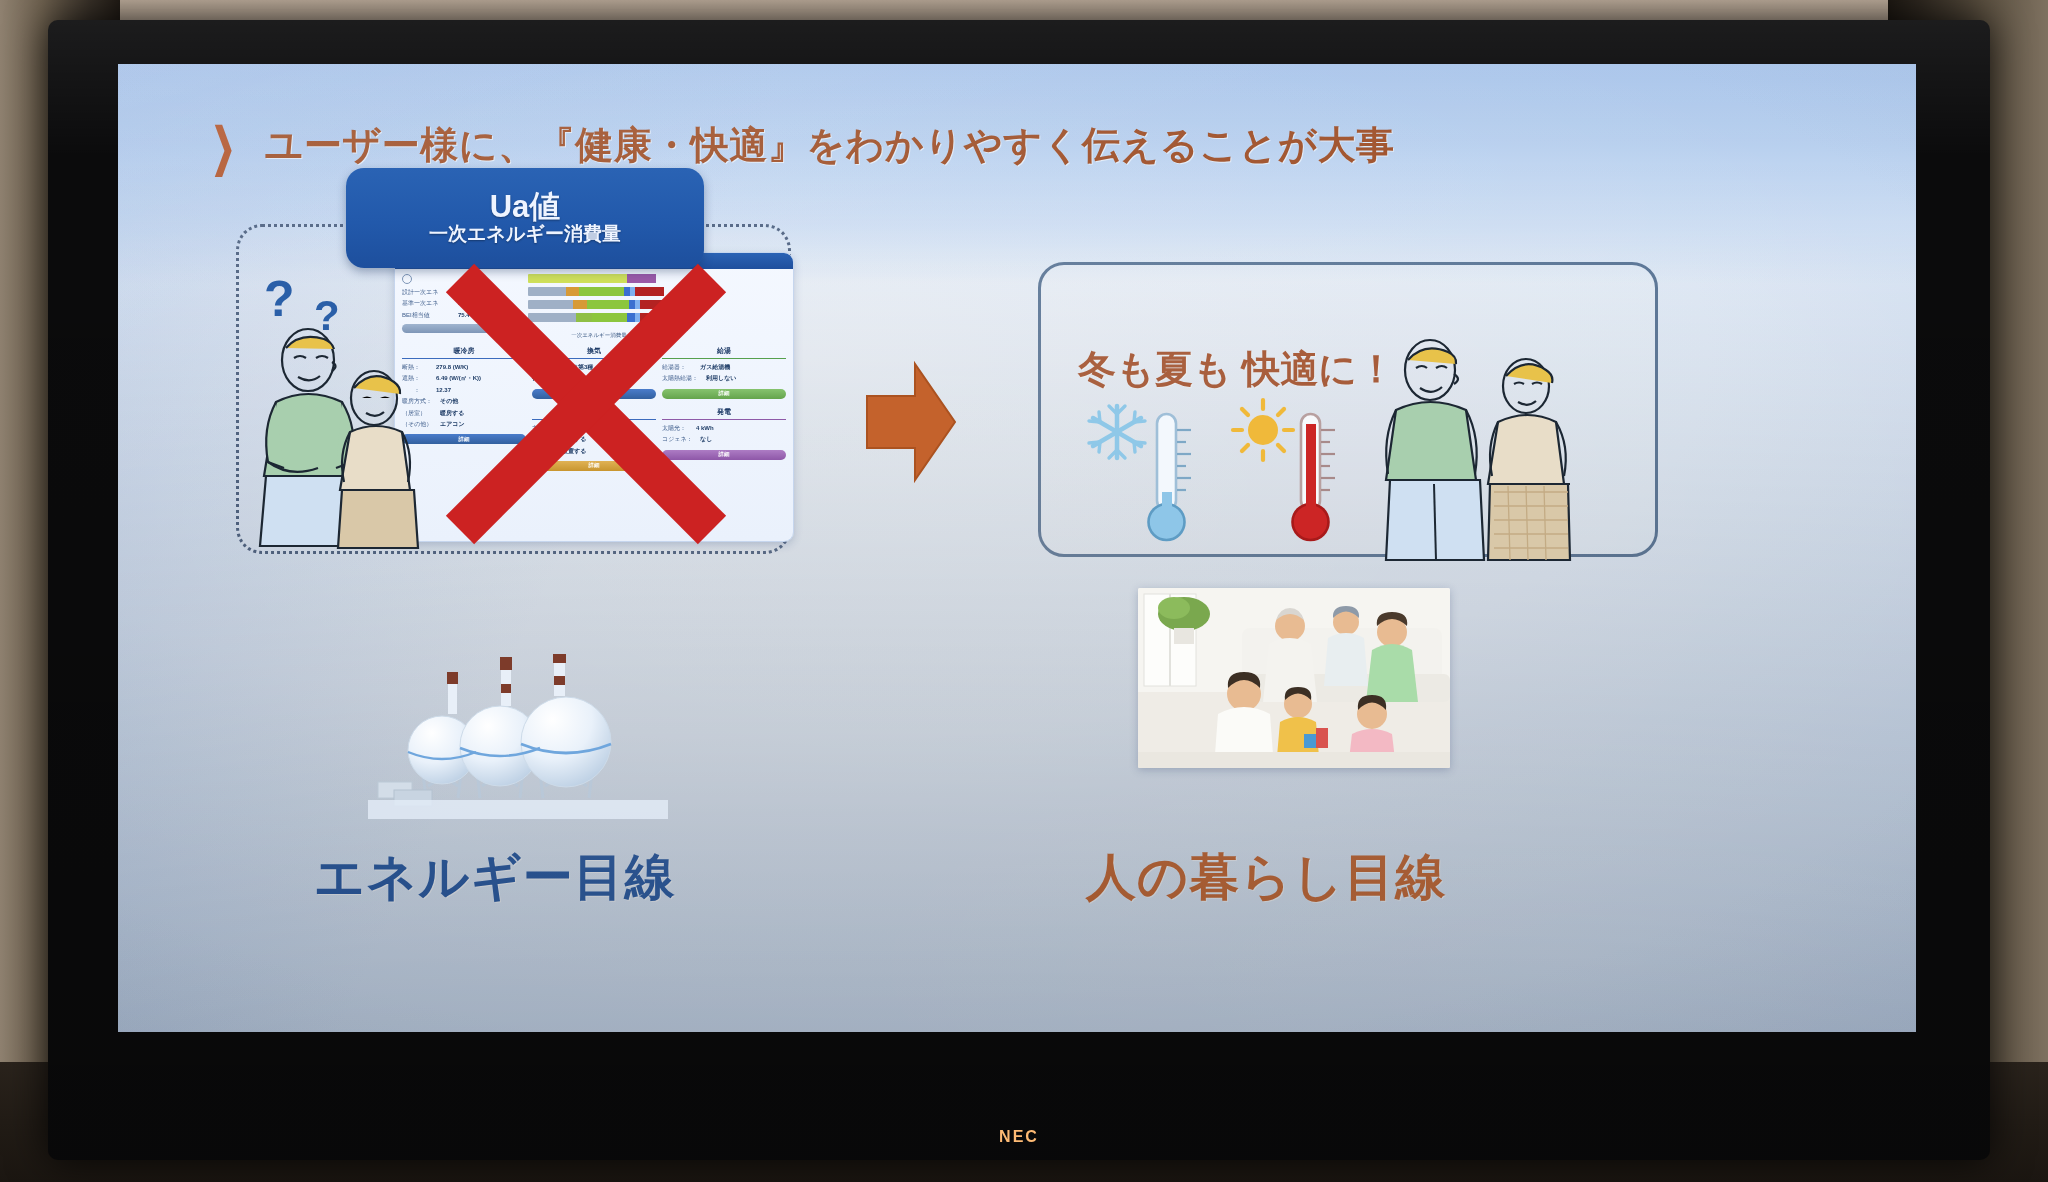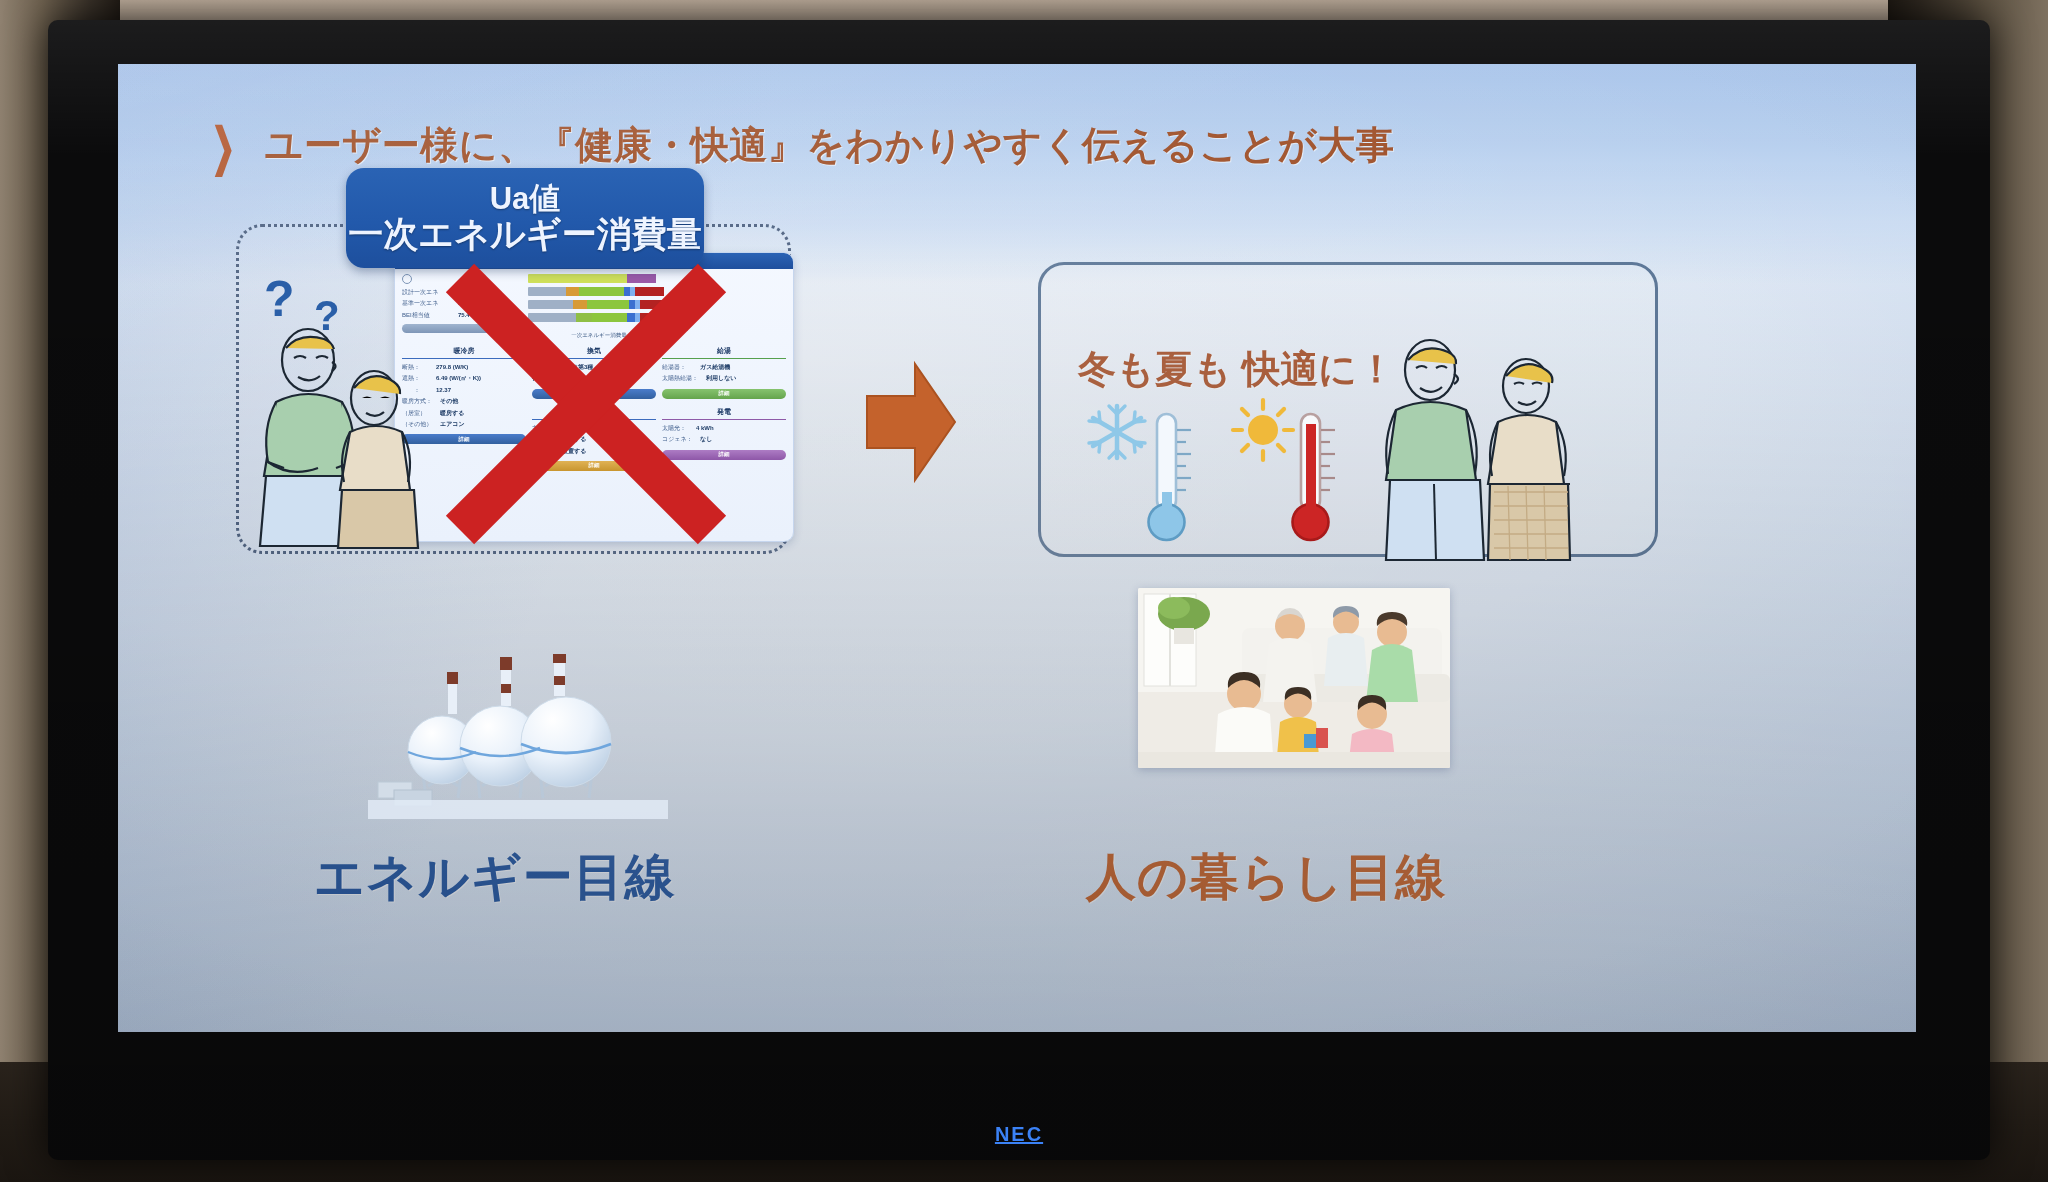--- a/index.html
+++ b/index.html
@@ -41,21 +41,21 @@
     box-shadow: 0 0 40px rgba(0,0,0,.85);
   }
   #tv-inner-shade {
     position: absolute; inset: 0;
     border-radius: 10px;
     background: linear-gradient(180deg, rgba(255,255,255,.07), rgba(255,255,255,0) 12%, rgba(0,0,0,.25) 100%);
     pointer-events: none;
   }
   #tv-brand {
     position: absolute; left: 50%; bottom: 14px; transform: translateX(-50%);
-    color: #3b82f6; font-size: 20px; letter-spacing: 2px; font-weight: bold; text-decoration: underline;
+    color: #fdba74; font-size: 16px; letter-spacing: 2px; font-weight: bold;
   }
 
   
   #slide {
     position: absolute; left: 70px; top: 44px; width: 1798px; height: 968px;
     background:
       radial-gradient(ellipse 120% 95% at 38% 30%, #eef4fc 0%, #e4eefb 42%, #cfe0f6 75%, #bed4f2 100%);
     overflow: hidden;
   }
   
@@ -103,21 +103,21 @@
     border-radius: 18px;
     display: flex; flex-direction: column; align-items: center; justify-content: center;
     box-shadow: 0 4px 10px rgba(20,45,90,.35);
     z-index: 6;
   }
   #badge-blue .l1 {
     color: #eef4ff; font-size: 31px; font-weight: bold; line-height: 1.04;
     text-shadow: 0 1px 2px rgba(0,0,0,.35);
   }
   #badge-blue .l2 {
-    color: #eef4ff; font-size: 35px; font-weight: bold; line-height: 1.1;
+    color: #eef4ff; font-size: 19px; font-weight: bold; line-height: 1.1;
     text-shadow: 0 1px 2px rgba(0,0,0,.35);
   }
 
   
   #app-shot {
     position: absolute; left: 276px; top: 188px; width: 400px; height: 290px;
     background: linear-gradient(180deg,#f4f8ff 0%, #eaf1fc 100%);
     border: 1px solid #c6d6ee;
     border-radius: 10px;
     overflow: hidden;

